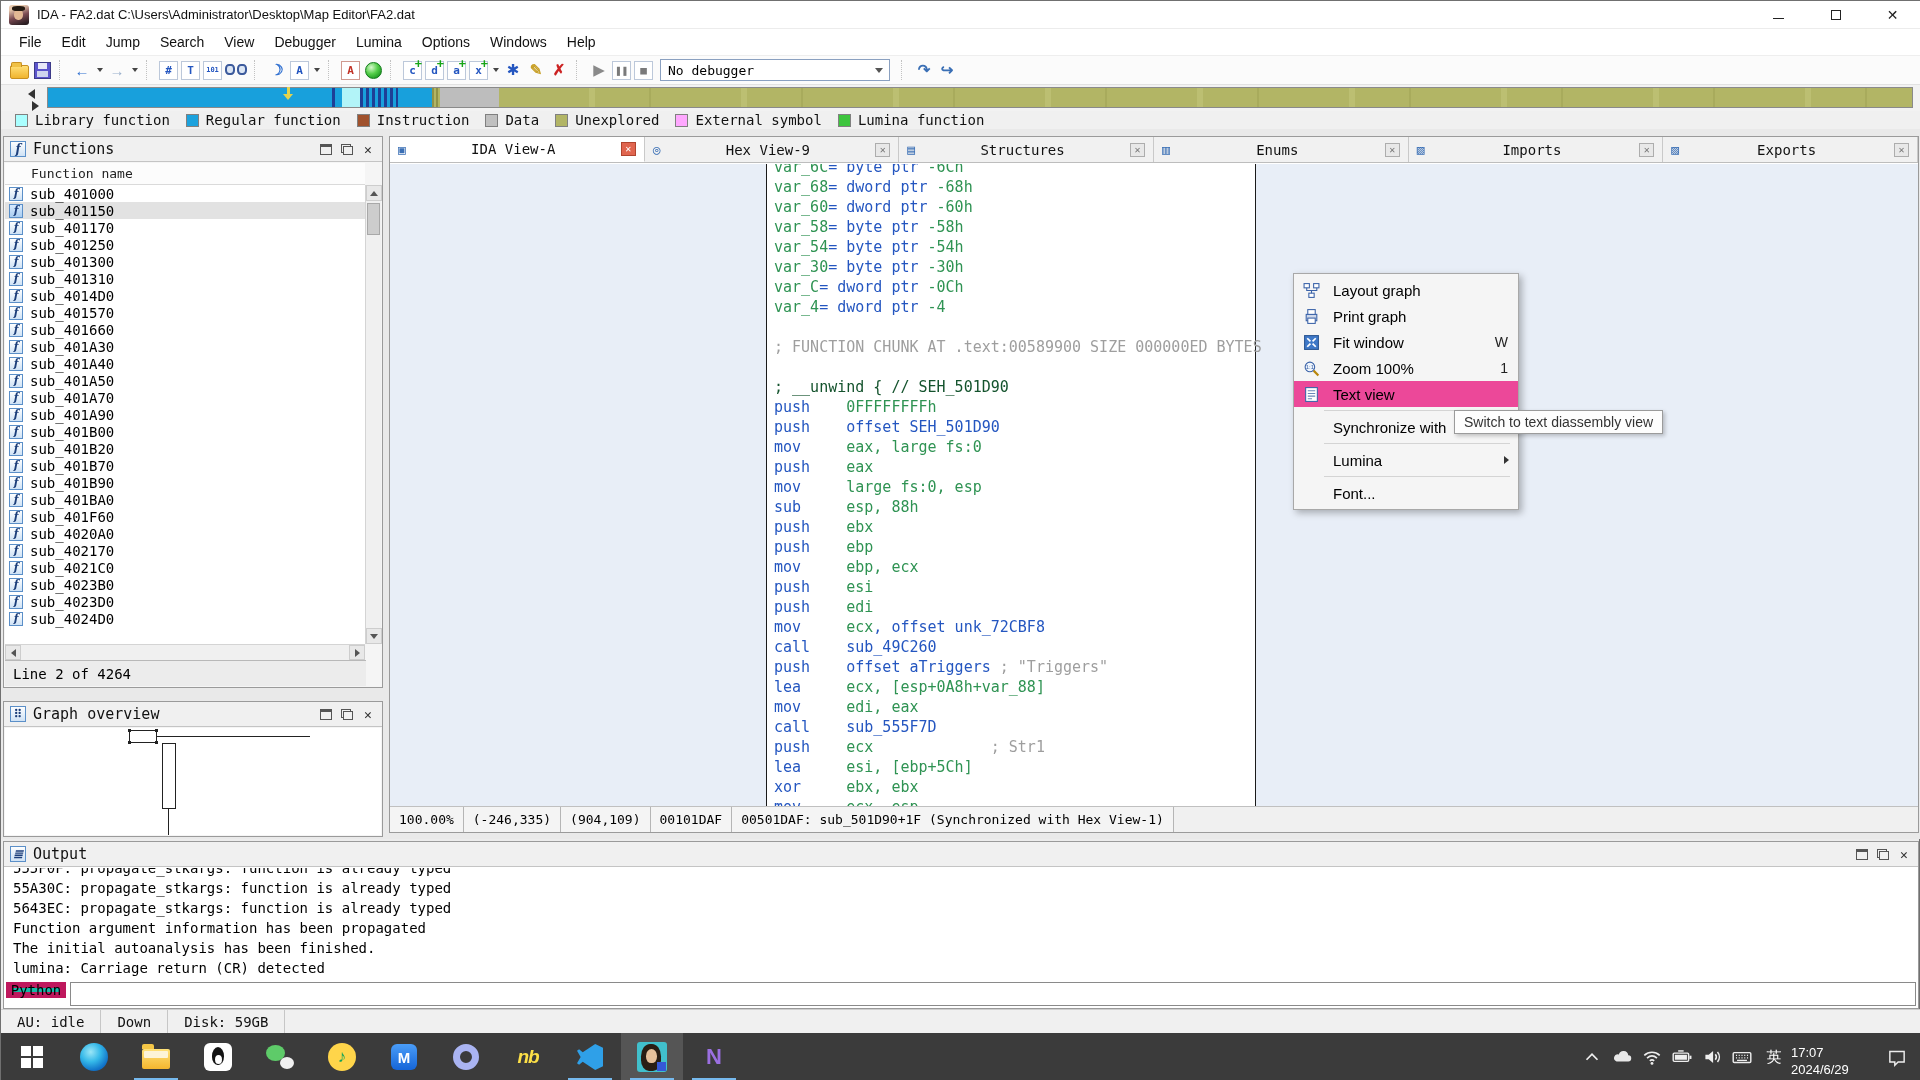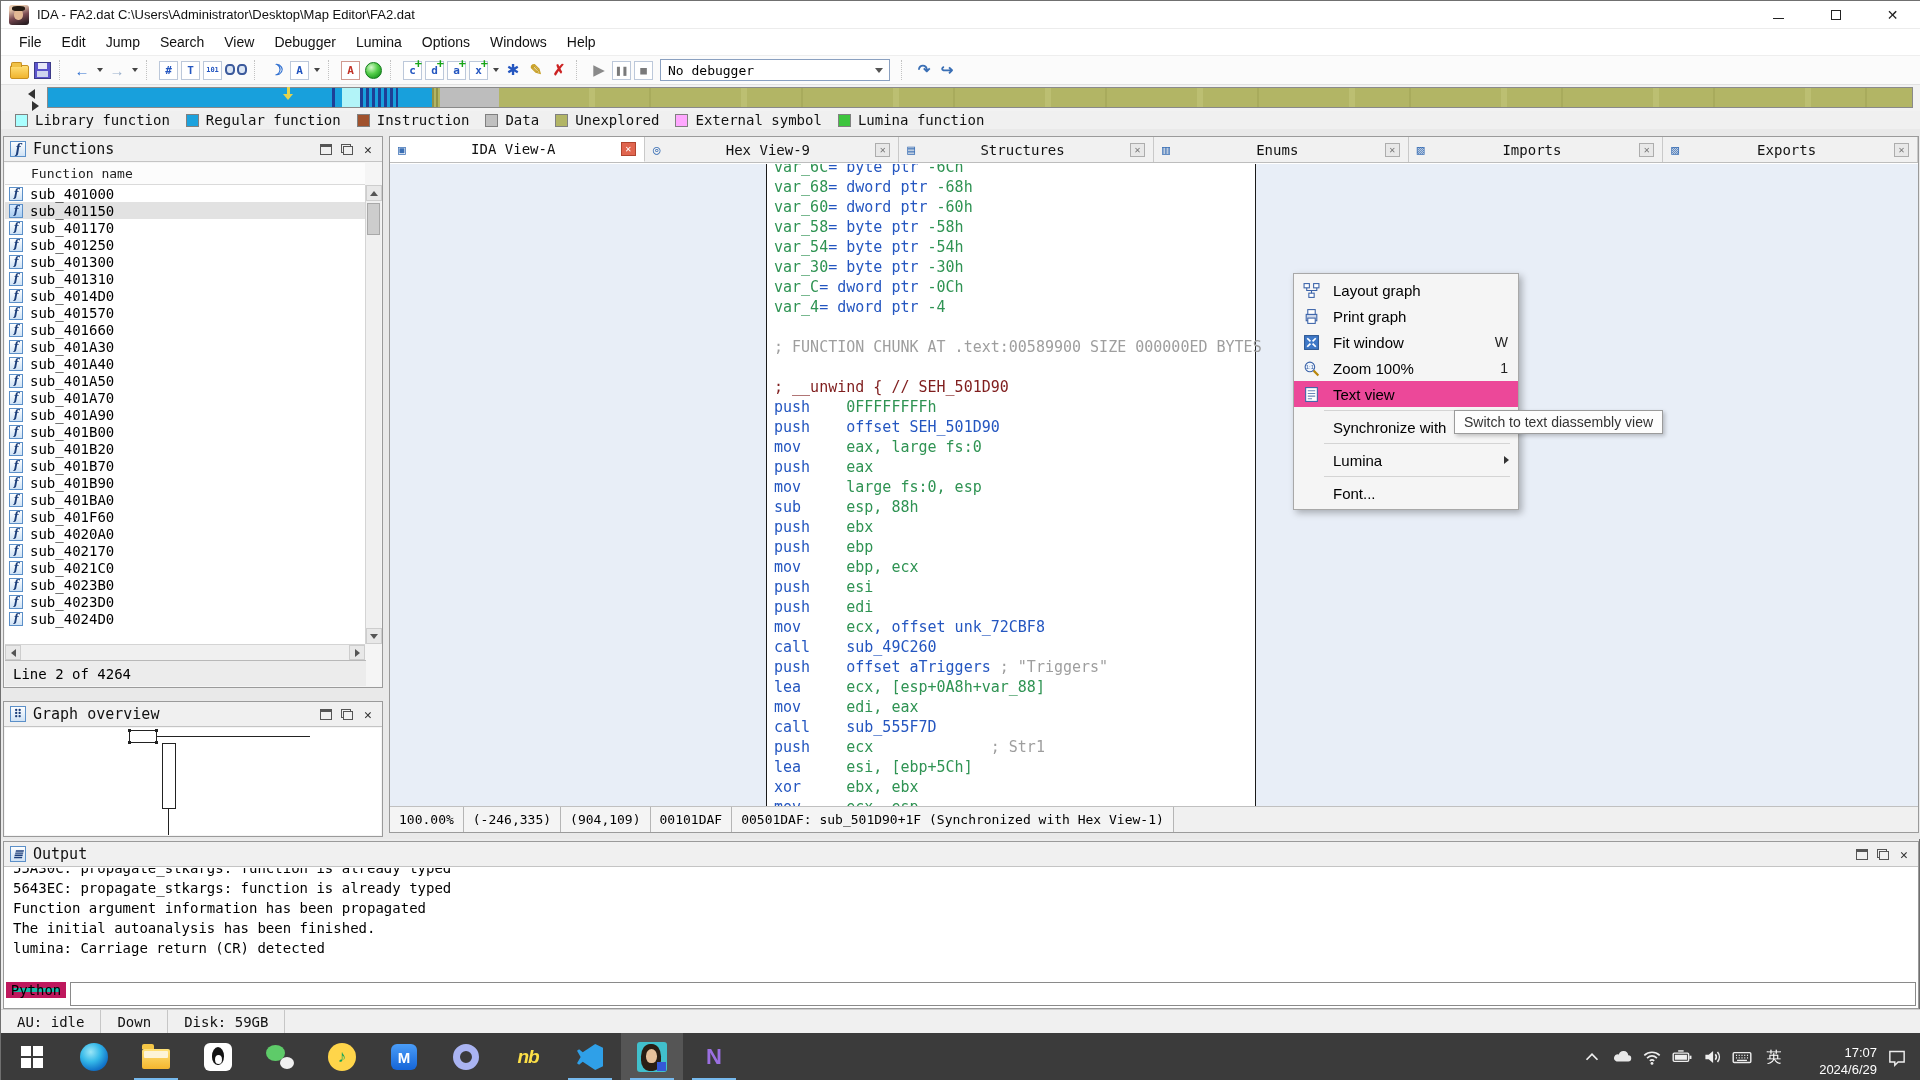--- a/index.html
+++ b/index.html
@@ -105,21 +105,21 @@
 .tab{flex:1;display:flex;align-items:center;padding:0 8px;gap:8px;font-size:14px;font-family:"DejaVu Sans Mono",monospace;border-right:1px solid #c9c9c9;background:#f1f1f1;color:#111}
 .tab.active{background:#fff;border-bottom:1px solid #fff}
 .tab .ticon{color:#3a6fb5;font-size:13px;flex:none}
 .tab .tlabel{flex:1;text-align:center}
 .tclose{width:15px;height:14px;border:1px solid #adadad;background:#e8e8e8;color:#777;font-size:10px;line-height:12px;text-align:center;flex:none}
 .tclose.red{background:#e0654f;border-color:#b0442f;color:#fff}
 .graph-area{position:absolute;top:27px;left:0;right:0;bottom:26px;background:#e8eef7;overflow:hidden}
 .node{position:absolute;left:376px;top:-20px;bottom:-20px;width:490px;background:#fff;border-left:1px solid #1a1a1a;border-right:1px solid #1a1a1a}
 .disasm{position:absolute;left:384px;top:-7px;font:15px/20px "DejaVu Sans Mono",monospace;white-space:pre}
 .dline{height:20px}
-.tok-b{color:#2456c0}.tok-g{color:#2f9353}.tok-c{color:#9e9e9e}.tok-B{color:#7f1d1d}
+.tok-b{color:#2456c0}.tok-g{color:#2f9353}.tok-c{color:#9e9e9e}.tok-B{color:#14532d}
 .disasm-status{position:absolute;left:0;right:0;bottom:0;height:26px;background:#f0f0f0;border-top:1px solid #c0c0c0;display:flex;font-size:13px;font-family:"DejaVu Sans Mono",monospace}
 .ds-cell{border-right:1px solid #b5b5b5;display:flex;align-items:center;padding:0 9px;background:#f4f4f4;white-space:pre}
 
 .context-menu{position:absolute;left:1292px;top:272px;width:226px;background:#f5f5f5;border:1px solid #a8a8a8;box-shadow:3px 3px 7px rgba(0,0,0,.28);z-index:40;padding:3px 0}
 .cm-item{height:26px;display:flex;align-items:center;padding:0 10px 0 8px;font-size:15px;position:relative;color:#000}
 .cm-item.hl{background:#ec4899}
 .cm-icon{width:18px;height:18px;margin-right:13px;display:flex;align-items:center;justify-content:center;flex:none}
 .cm-shortcut{margin-left:auto;font-size:14px;color:#222}
 .cm-arrow{position:absolute;right:9px;top:9px;width:0;height:0;border-left:5px solid #333;border-top:4px solid transparent;border-bottom:4px solid transparent}
 .cm-sep{height:1px;background:#d4d4d4;margin:3px 8px 3px 30px}
@@ -155,21 +155,21 @@
 .ic-nb{color:#fde047;font-weight:bold;font-style:italic;font-size:19px;letter-spacing:-1px}
 .ic-vscode{width:26px;height:26px;background:#2fa0e8;clip-path:polygon(70% 0%,100% 14%,100% 86%,70% 100%,22% 68%,8% 80%,0% 74%,14% 50%,0% 26%,8% 20%,22% 32%)}
 .ic-ida{width:30px;height:30px;position:relative;background:#41c0cc;border-radius:3px;overflow:hidden}
 .ic-ida .hair{position:absolute;left:4px;top:2px;width:20px;height:27px;background:#2a1e14;border-radius:45% 45% 40% 40%}
 .ic-ida .face{position:absolute;left:9px;top:7px;width:11px;height:14px;background:#e6c09a;border-radius:50% 50% 45% 45%}
 .ic-ida .badge{position:absolute;right:1px;bottom:1px;width:9px;height:9px;background:#3558d8}
 .ic-napp{font-weight:bold;font-size:22px;color:#9b6fe0}
 .tray{margin-left:auto;display:flex;align-items:center;padding-right:4px}
 .tray-item{width:30px;height:48px;display:flex;align-items:center;justify-content:center}
 .ime{width:34px;text-align:center;color:#fff;font-size:15px;line-height:48px}
-.clock{width:86px;text-align:right;color:#fff;font-size:13px;line-height:17px;padding-top:7px}
+.clock{width:86px;text-align:left;color:#fff;font-size:13px;line-height:17px;padding-top:7px}
 .notif{width:40px;height:48px;display:flex;align-items:center;justify-content:center}
 </style>
 </head>
 <body>
 
 <div class="screen">
 
   <div class="titlebar">
     <div class="app-icon"></div>
     <div class="wtitle">IDA - FA2.dat C:\Users\Administrator\Desktop\Map Editor\FA2.dat</div>
@@ -609,20 +609,21 @@
         <span class="pbtn">
             <span class="pb-dock"></span>
           </span>
         <span class="pbtn">
             <span class="pb-float"></span>
           </span>
         <span class="pbtn pb-close">✕</span>
       </span>
     </div>
     <div class="out-lines">
+        <div class="oline">555F0F: propagate_stkargs: function is already typed</div>
         <div class="oline">55A30C: propagate_stkargs: function is already typed</div>
         <div class="oline">5643EC: propagate_stkargs: function is already typed</div>
         <div class="oline">Function argument information has been propagated</div>
         <div class="oline">The initial autoanalysis has been finished.</div>
         <div class="oline">lumina: Carriage return (CR) detected</div>
       </div>
     <div class="python-row">
       <div class="py-btn">Python</div>
       <input class="py-input" value="" style="">
     </div>

